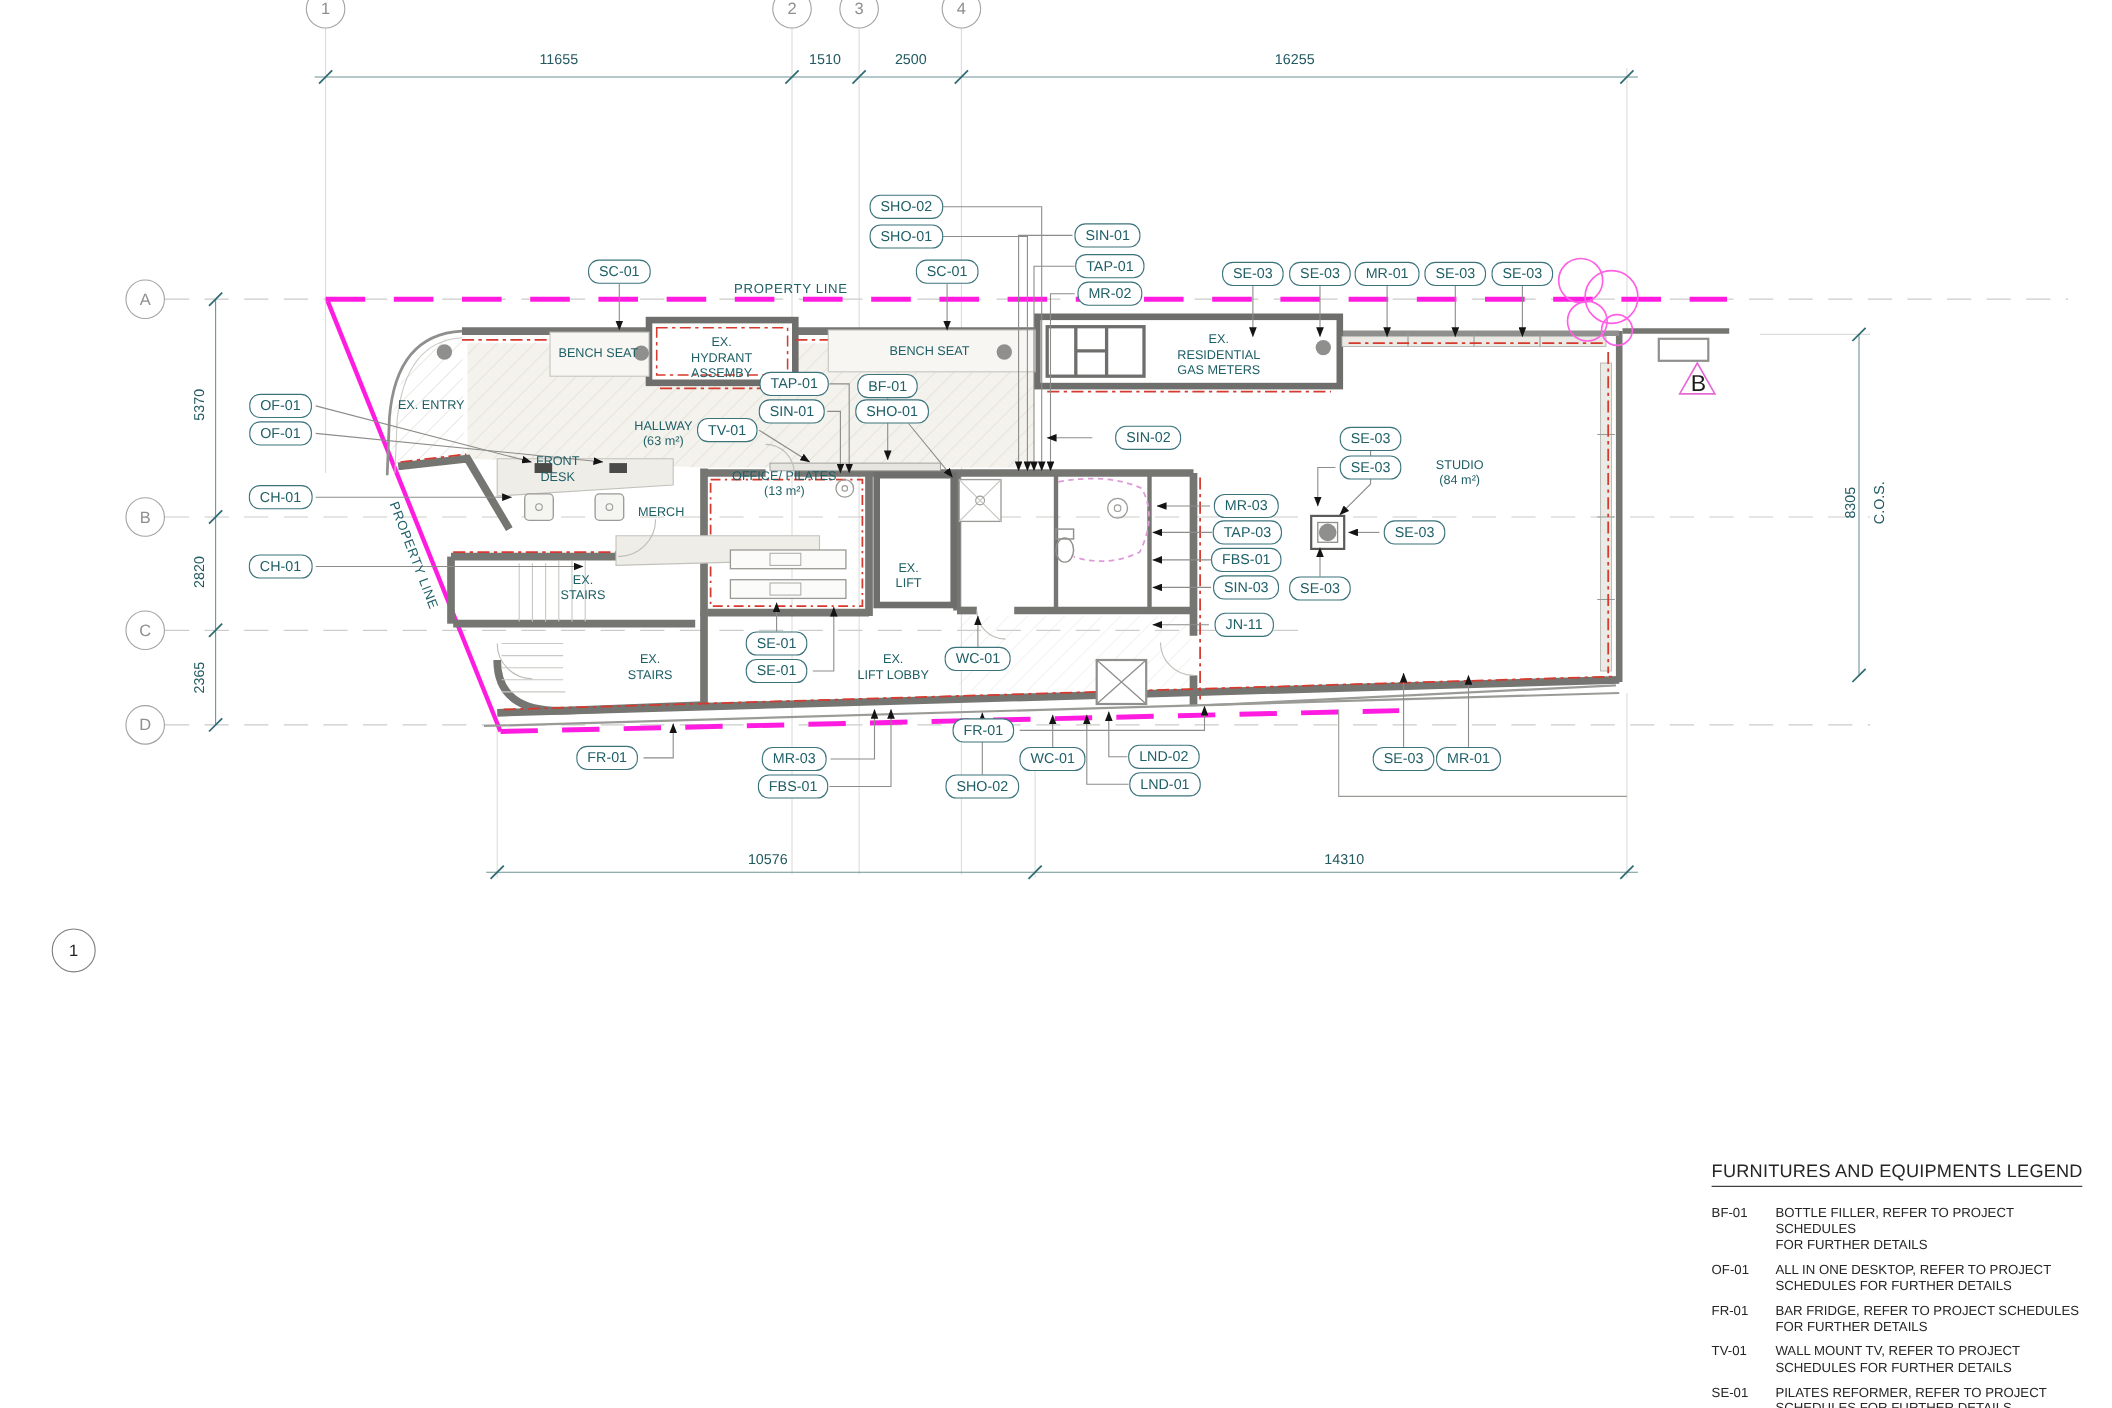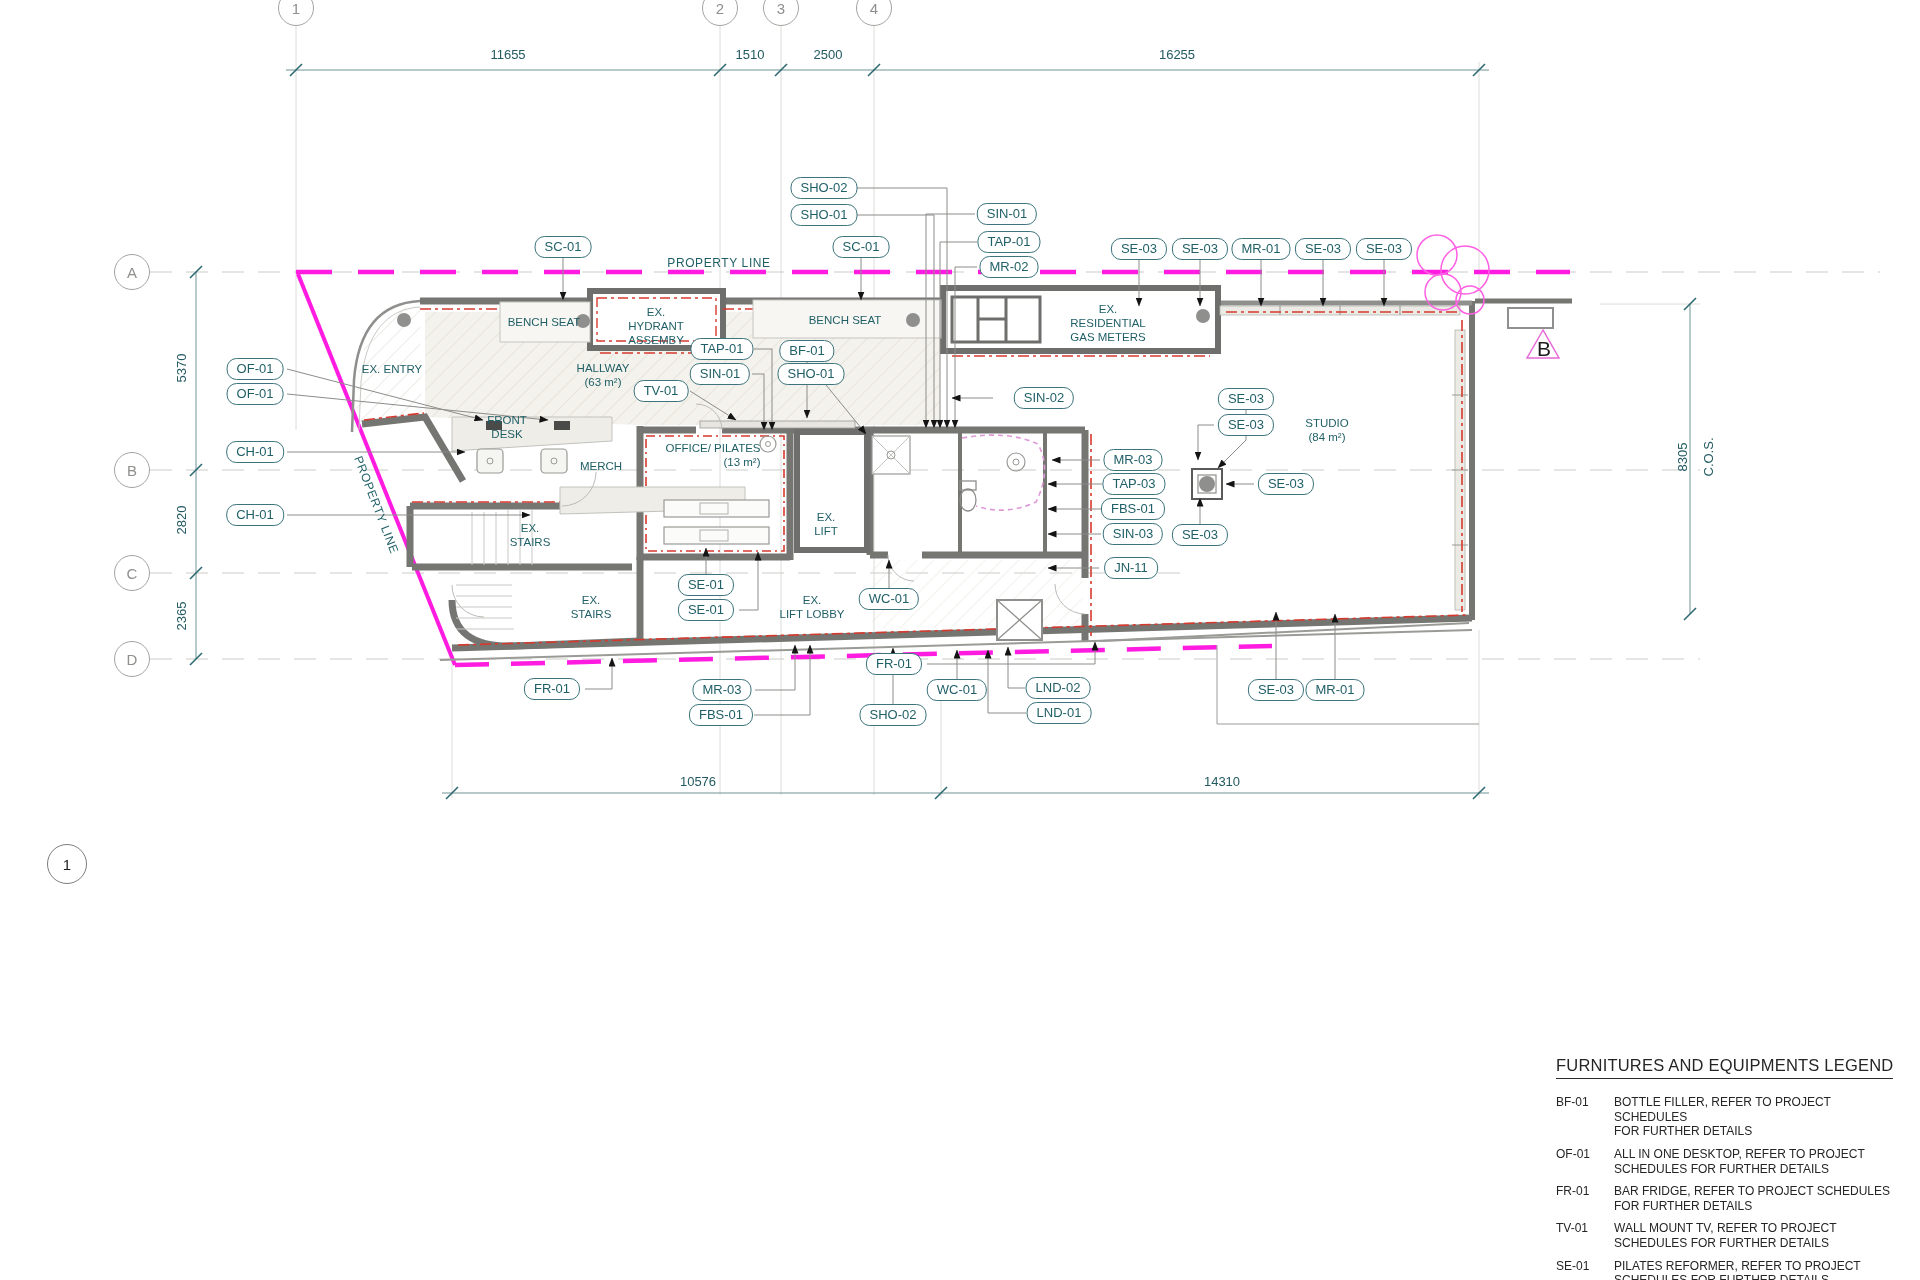--- a/index.html
+++ b/index.html
@@ -333,26 +333,26 @@
       <div class="lbl pl diag" style="left: 376px; top: 505px;">PROPERTY LINE</div>
       <div class="lbl" style="left: 392px; top: 356px; margin-top: 13px;">EX. ENTRY</div>
       <div class="lbl" style="left: 544px; top: 322px;">BENCH SEAT</div>
       <div class="lbl" style="left: 845px; top: 320px;">BENCH SEAT</div>
       <div class="lbl" style="left: 656px; top: 326px;">EX.
 HYDRANT
 ASSEMBY</div>
       <div class="lbl" style="left: 1108px; top: 323px;">EX.
 RESIDENTIAL
 GAS METERS</div>
-      <div class="lbl" style="left: 603px; top: 375px;">HALLWAY
+      <div class="lbl" style="left: 603px; top: 395px;">HALLWAY
 (63 m²)</div>
       <div class="lbl" style="left: 507px; top: 427px;">FRONT
 DESK</div>
       <div class="lbl" style="left: 601px; top: 466px;">MERCH</div>
-      <div class="lbl" style="left: 713px; top: 455px; text-align: right;">OFFICE/ PILATES
+      <div class="lbl" style="left: 713px; top: 440px;">OFFICE/ PILATES
 (13 m²)</div>
       <div class="lbl" style="left: 1327px; top: 430px;">STUDIO
 (84 m²)</div>
       <div class="lbl" style="left: 826px; top: 524px;">EX.
 LIFT</div>
       <div class="lbl" style="left: 812px; top: 607px;">EX.
 LIFT LOBBY</div>
       <div class="lbl" style="left: 530px; top: 535px;">EX.
 STAIRS</div>
       <div class="lbl" style="left: 591px; top: 607px;">EX.

